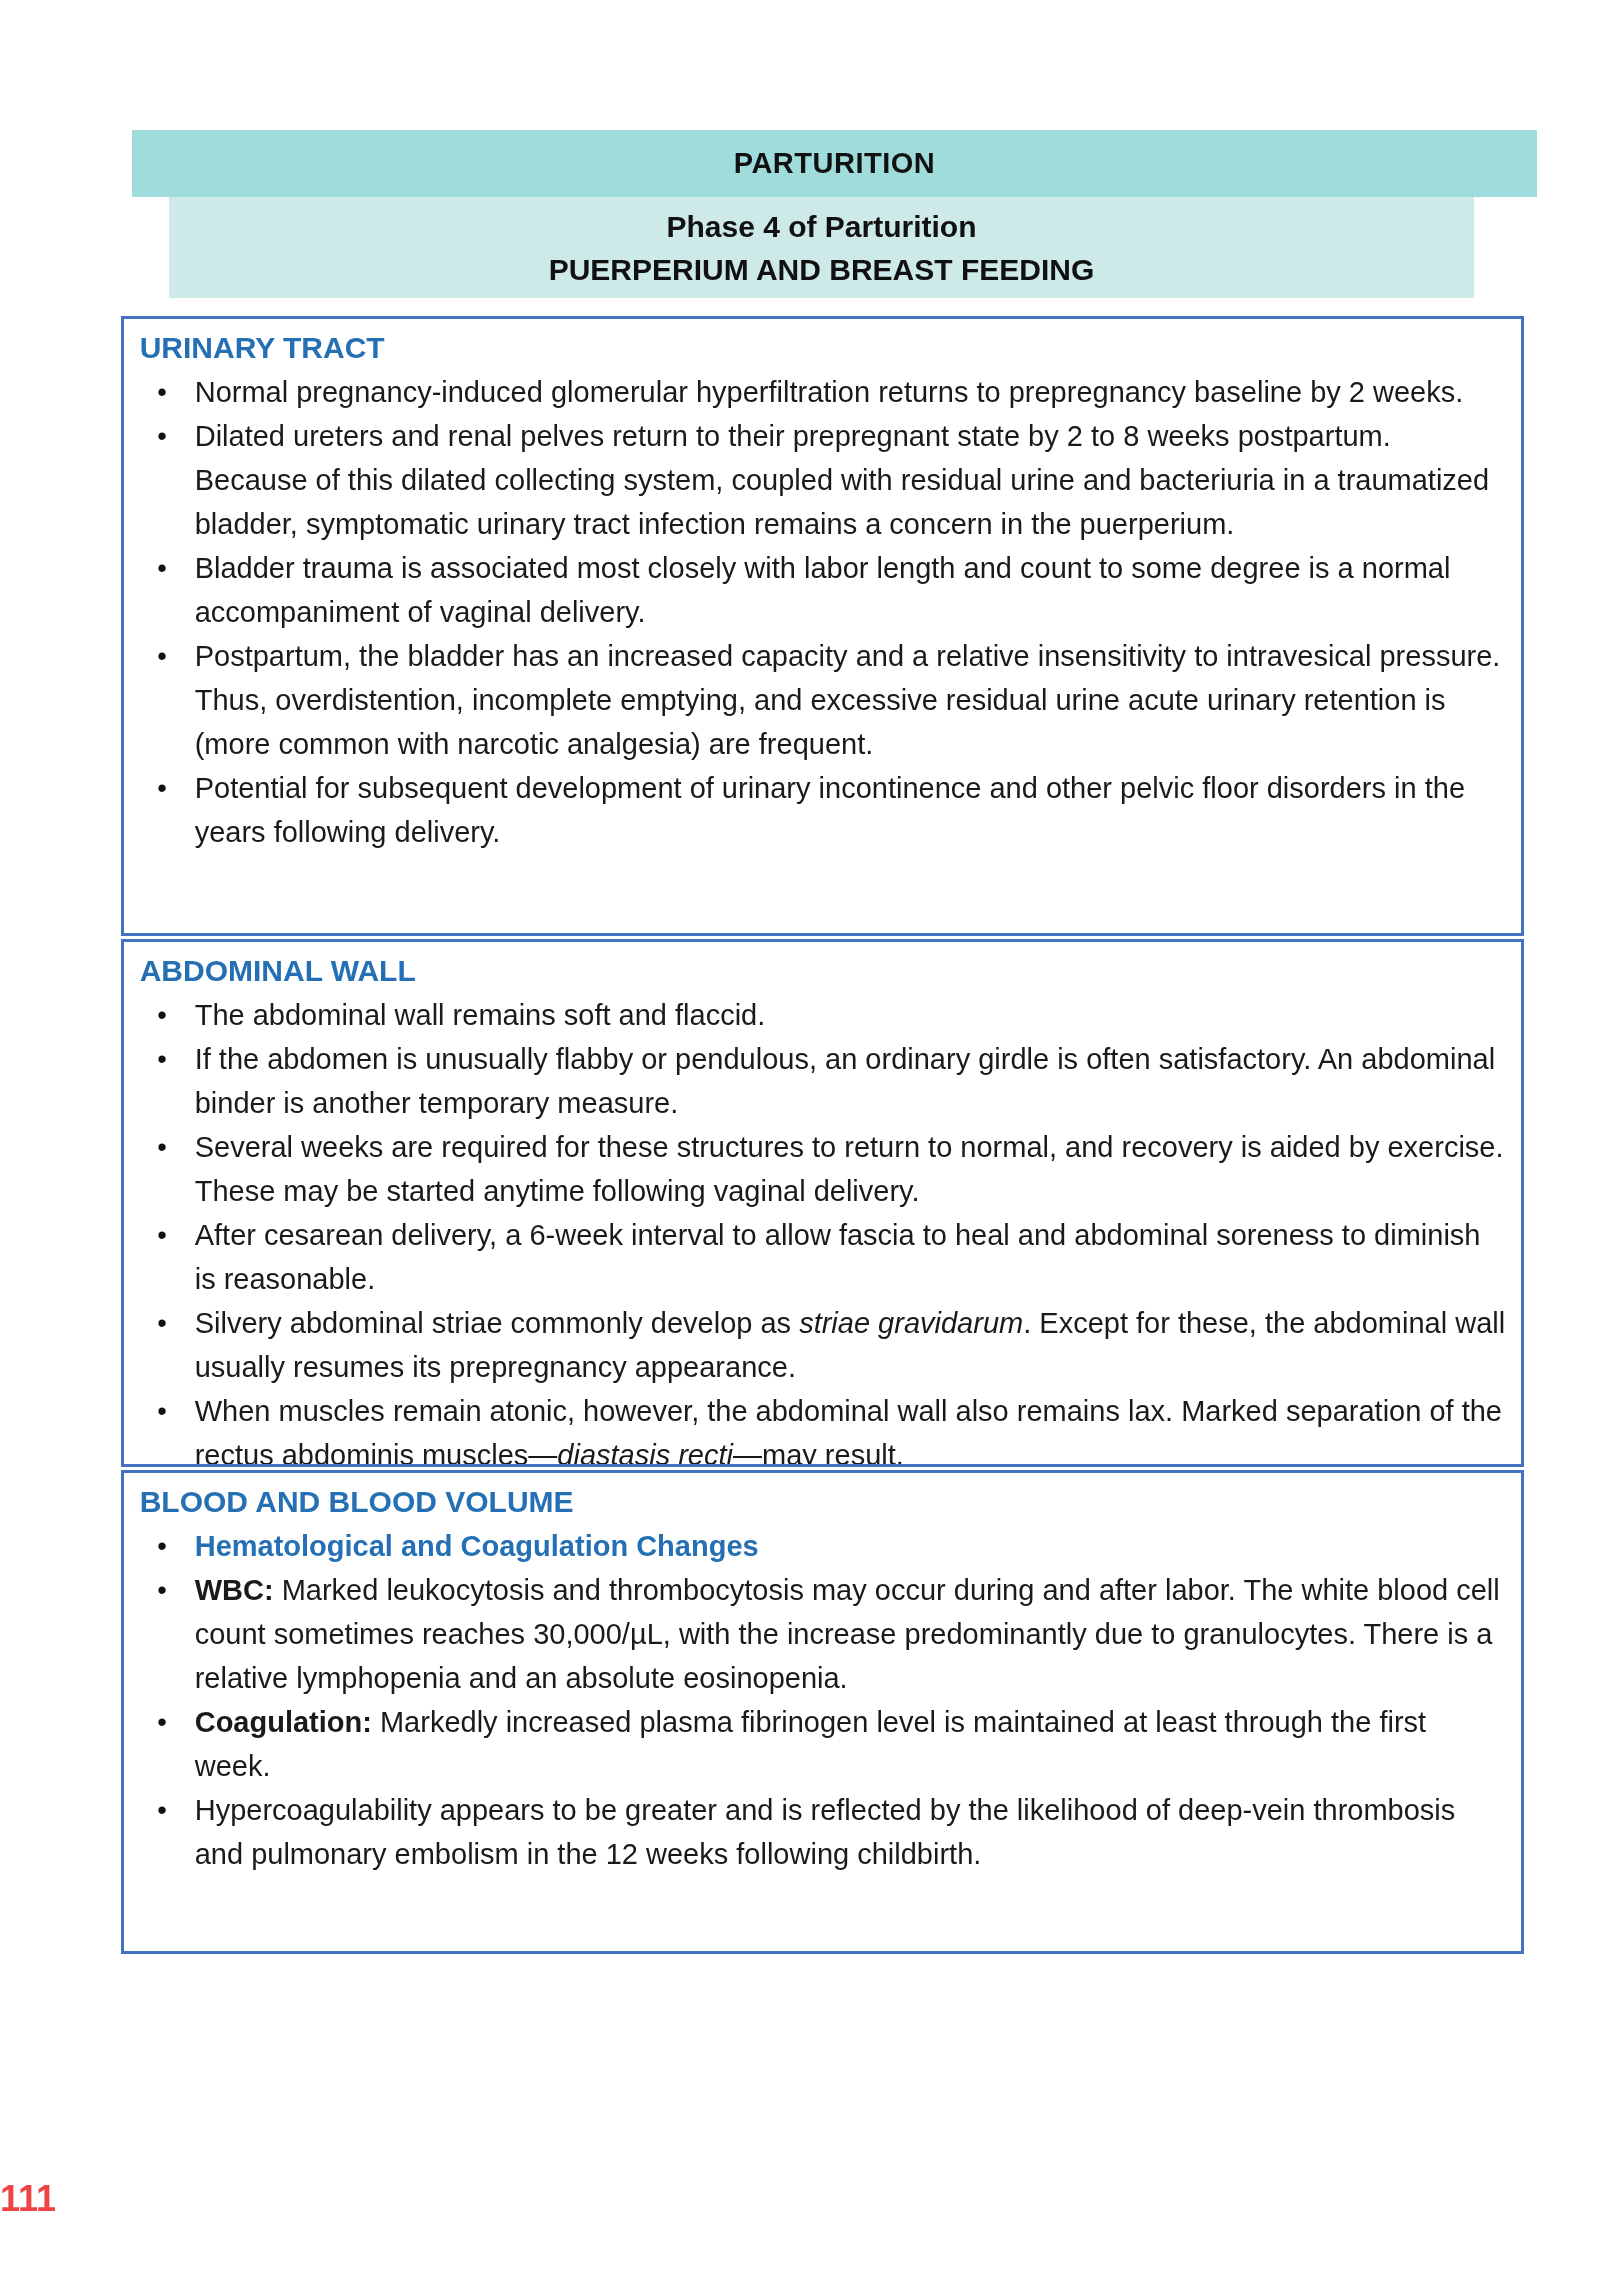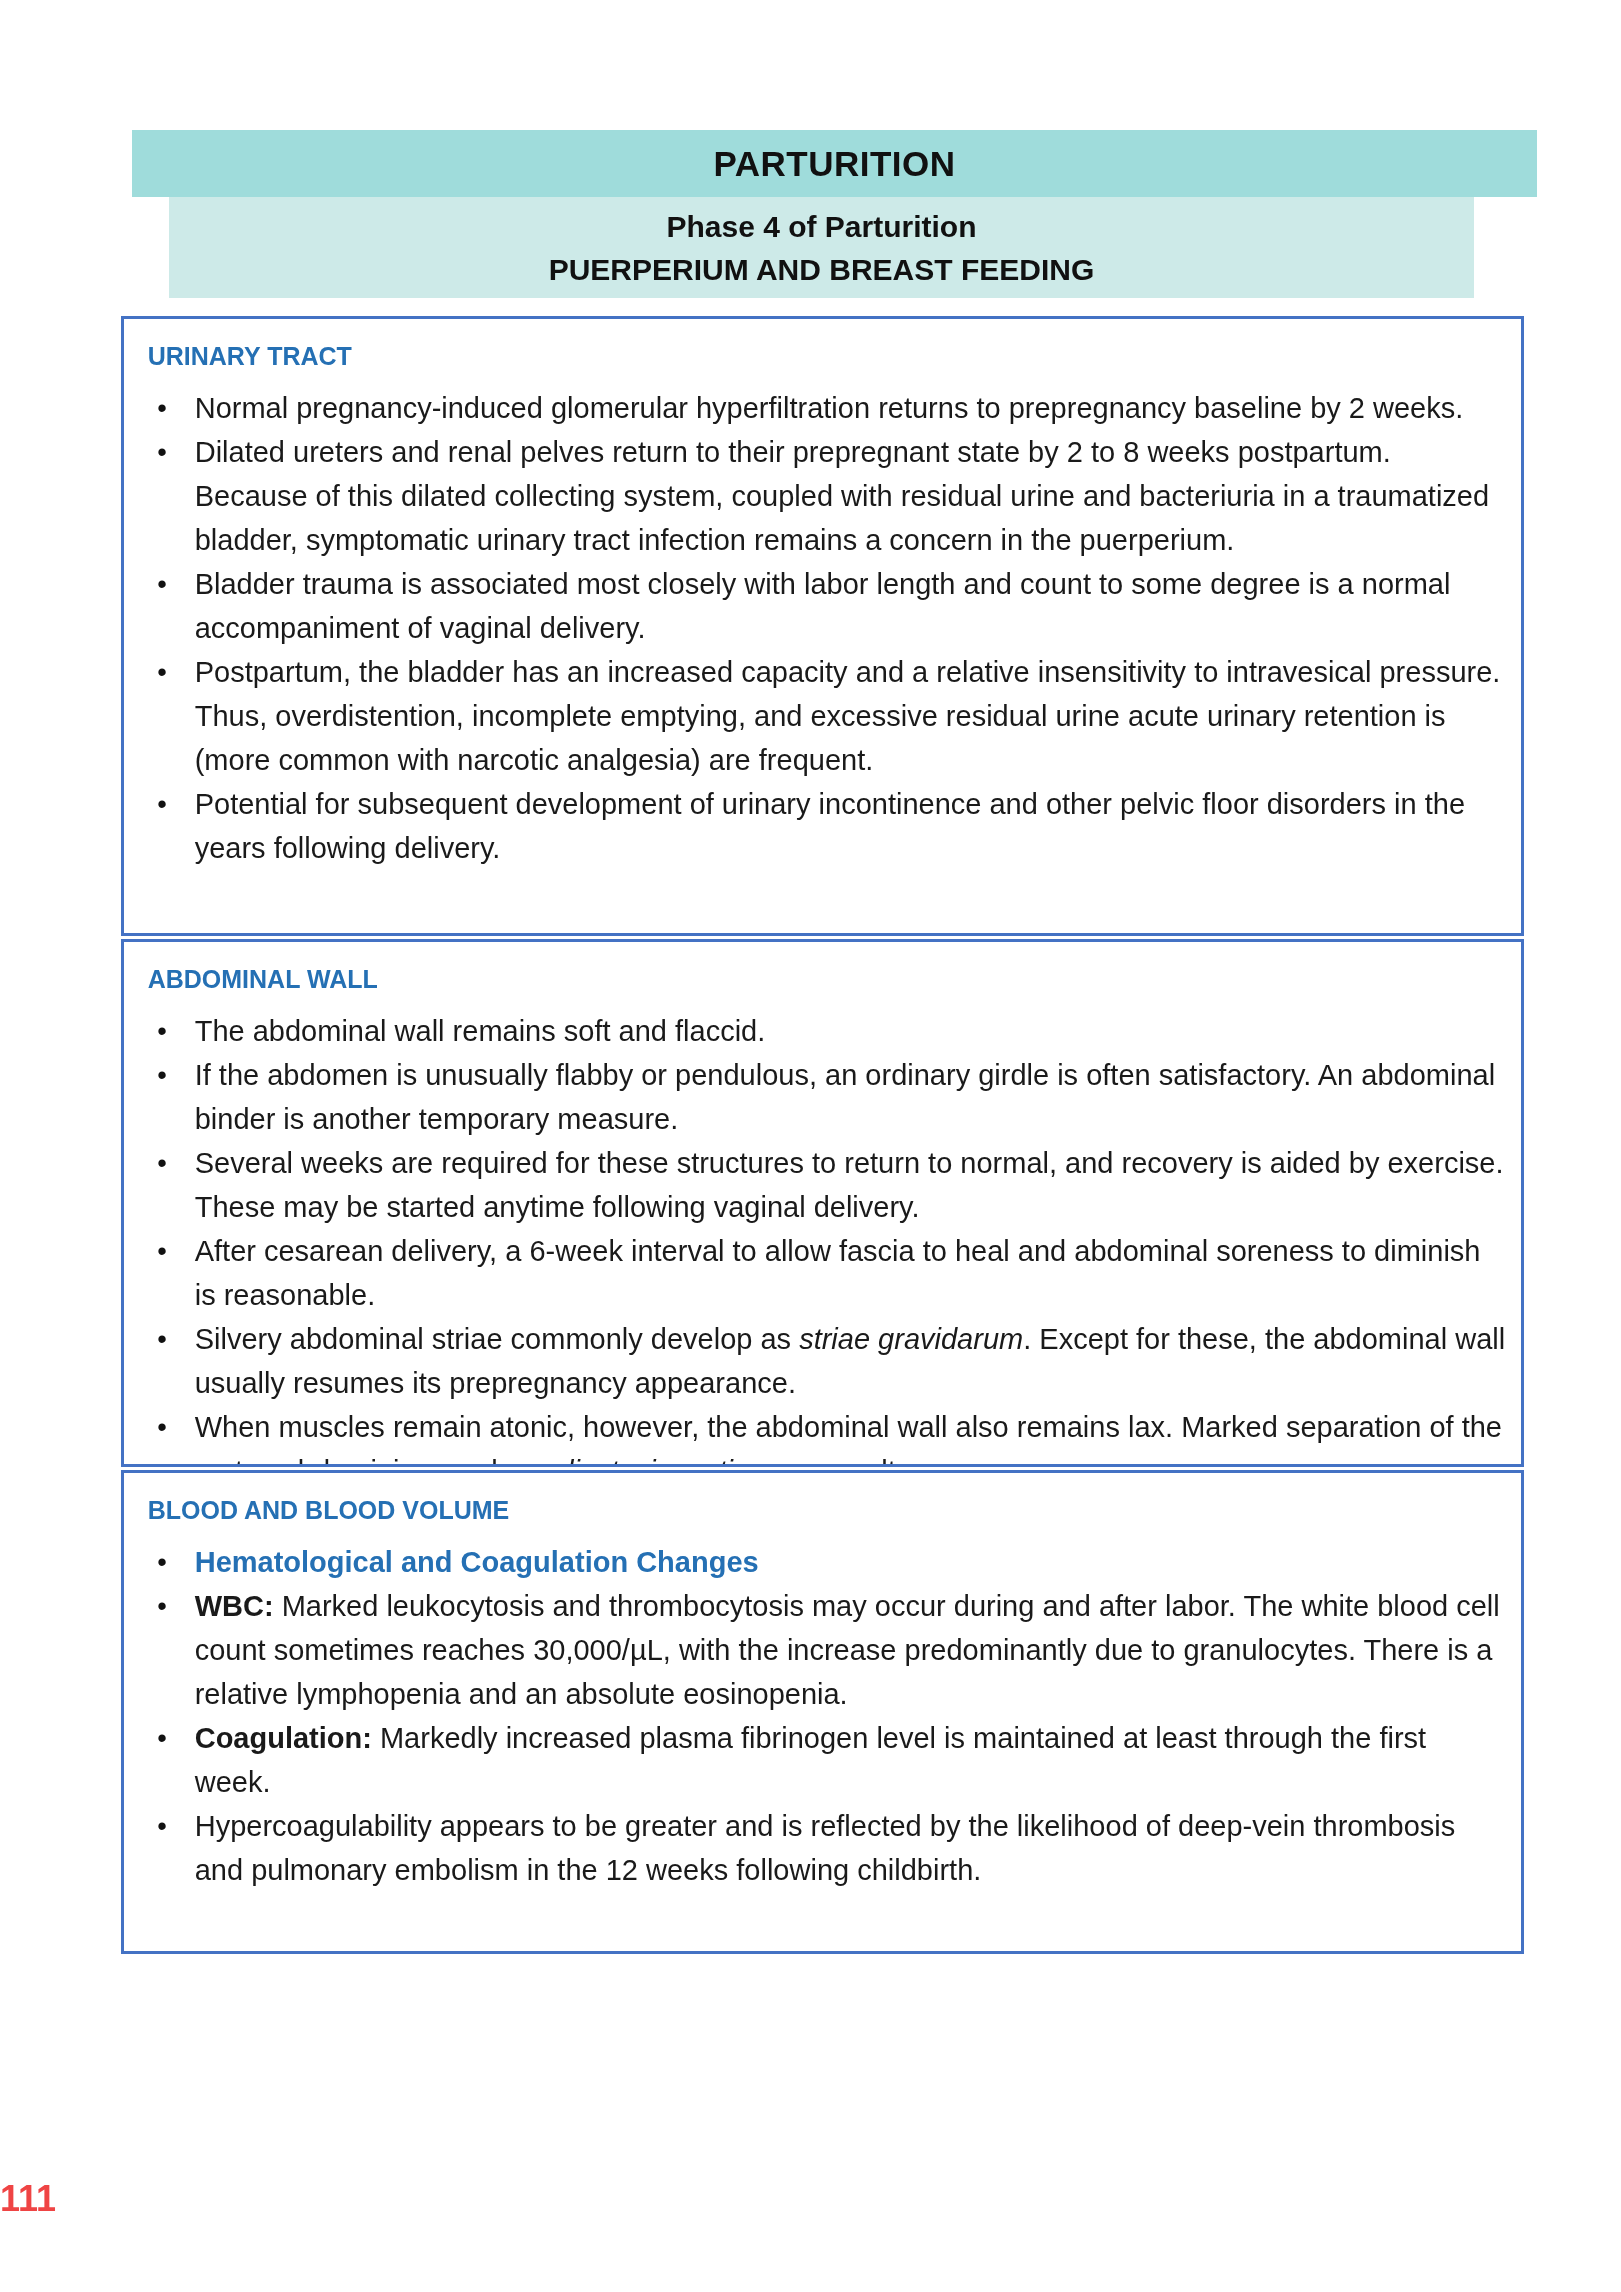--- a/index.html
+++ b/index.html
@@ -16,21 +16,21 @@
     position:relative;
     font-family:"Liberation Sans","DejaVu Sans",sans-serif;
     color:var(--text-color);
   }
   .banner{
     position:absolute;left:132px;top:130px;width:1405px;height:67px;
     background:var(--banner-bg);
     display:flex;align-items:center;justify-content:center;
   }
   .banner-title{
-    font-weight:700;font-size:35px;letter-spacing:0.5px;color:#111;
+    font-weight:700;font-size:29px;letter-spacing:0.5px;color:#111;
   }
   .subtitle-band{
     position:absolute;left:169px;top:197px;width:1305px;height:101px;
     background:var(--subtitle-bg);
     display:flex;flex-direction:column;align-items:center;justify-content:center;
   }
   .subtitle-line{
     font-weight:700;font-size:30px;line-height:43px;color:#111;text-align:center;
   }
   .box{
@@ -39,22 +39,22 @@
     box-sizing:border-box;
     background:#ffffff;
     padding:6.9px 15.7px 0 15.7px;
     overflow:hidden;
   }
   .box-1{top:316px;height:620px;}
   .box-2{top:939px;height:528px;}
   .box-3{top:1470px;height:484px;}
   .sec-heading{
     color:var(--heading-blue);
-    font-weight:700;font-size:25px;line-height:44px;
-    margin:8px;
+    font-weight:700;font-size:30px;line-height:44px;
+    margin:0;
   }
   ul.bullets{
     list-style:none;margin:0;padding:0;
   }
   ul.bullets li{
     position:relative;
     padding-left:55px;
     font-size:29px;line-height:44px;
   }
   ul.bullets li::before{

